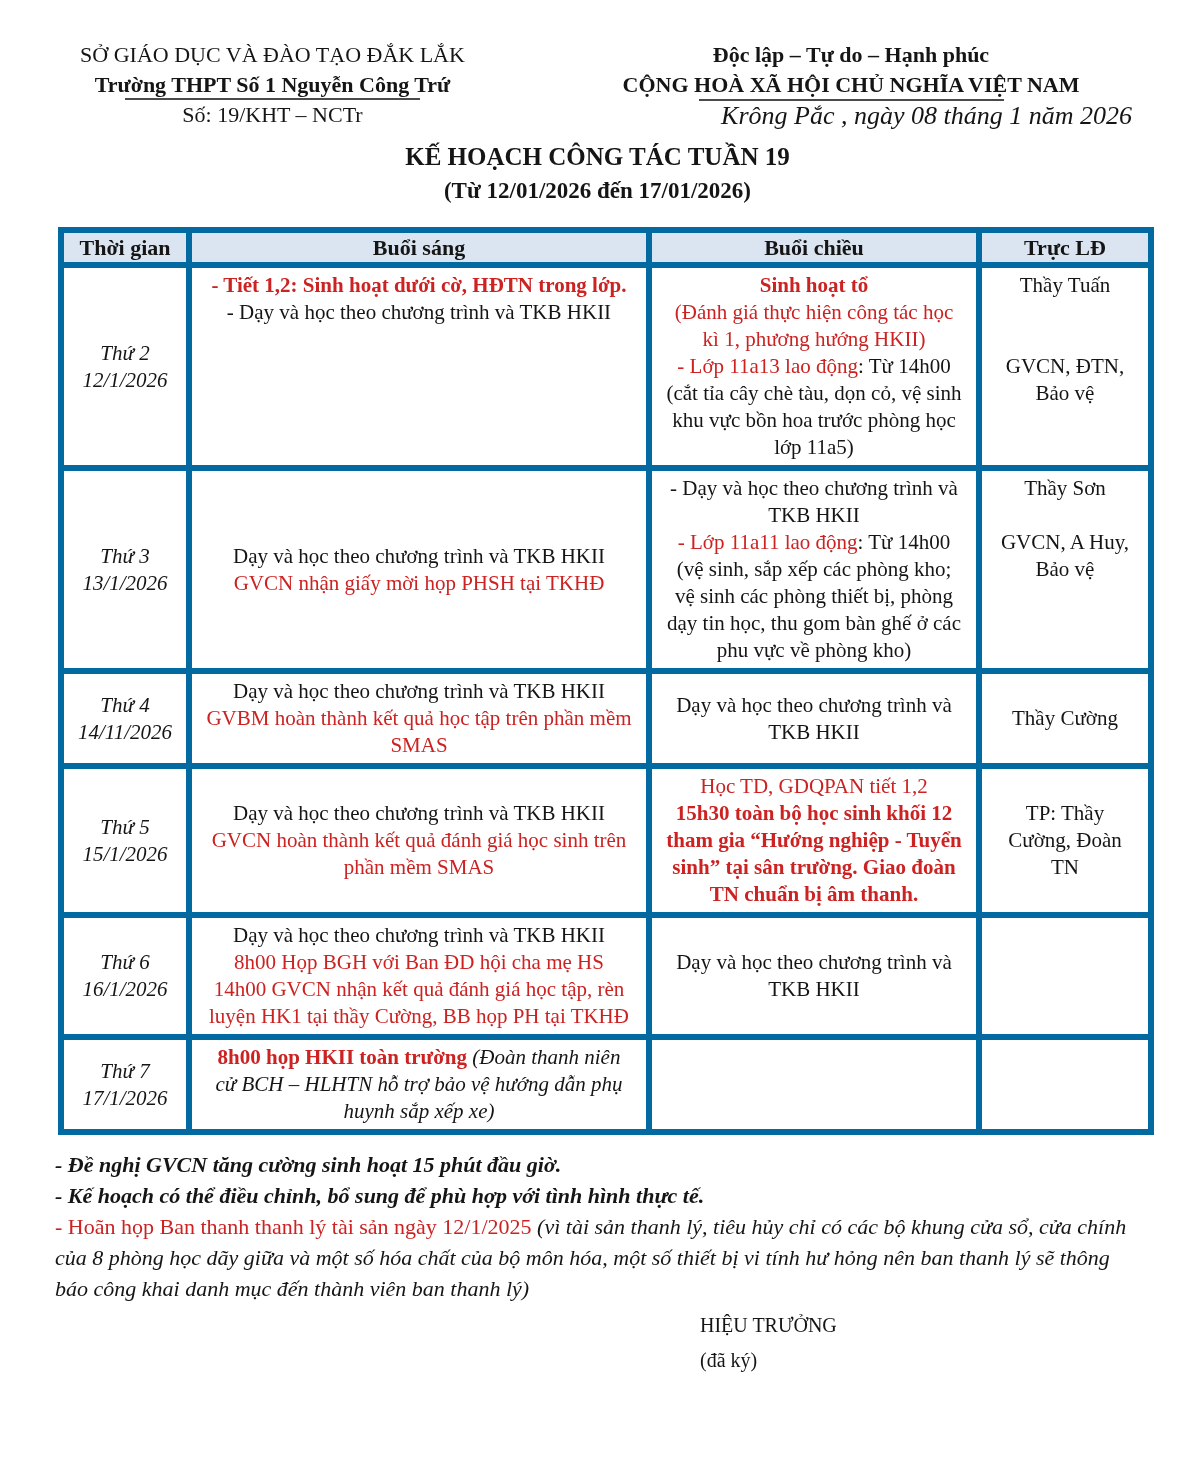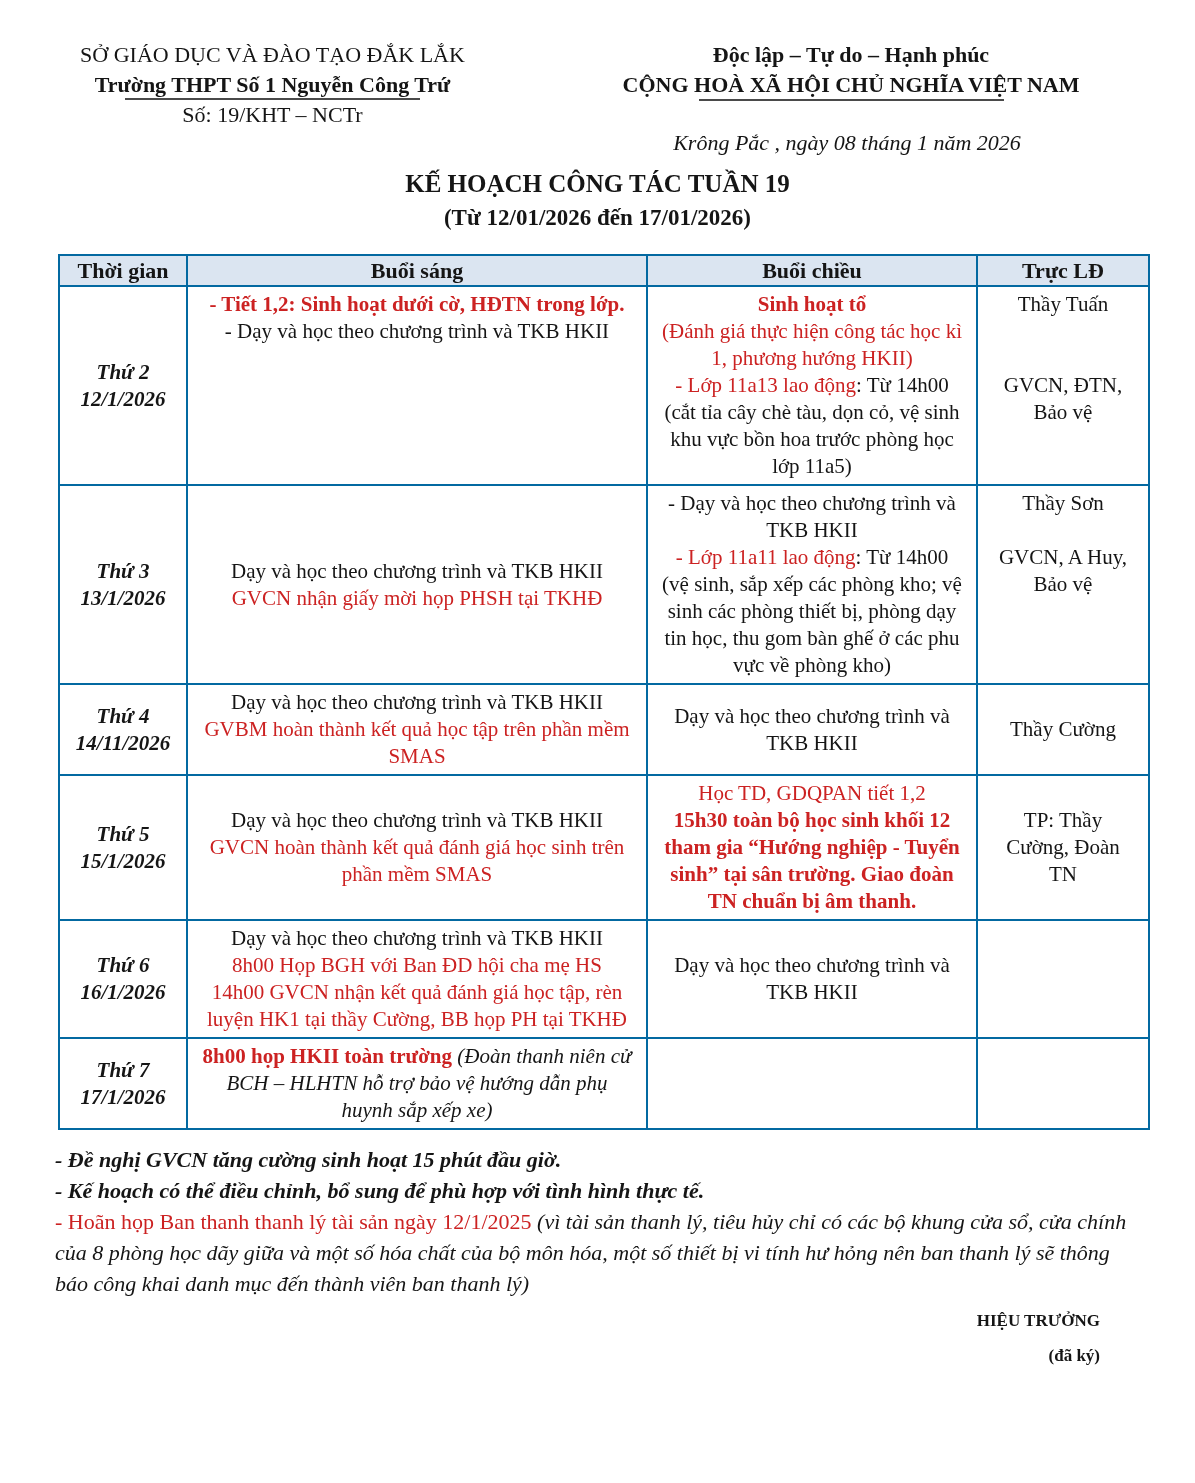--- a/index.html
+++ b/index.html
@@ -8,36 +8,36 @@
     padding:40px 55px 0 55px; margin:0 auto; overflow:hidden;
     font-family:"Liberation Serif","DejaVu Serif",serif; color:#151515;
   }
   .doc-header { display:flex; justify-content:space-between; align-items:flex-start; }
   .hdr-left  { width:435px; text-align:center; font-size:22px; line-height:30px; }
   .hdr-right { width:578px; text-align:center; font-size:22px; line-height:30px; }
   .b { font-weight:700; }
   .rule { height:0; border-top:2px solid #4a4a4a; margin:0 auto; }
   .rule-left  { width:295px; margin-top:-2px; }
   .rule-right { width:305px; margin-top:-1px; }
-  .dateline { font-style:italic; padding-right:8px; margin-top:27px; font-size:22px; }
+  .dateline { font-style:italic; text-align:right; padding-right:8px; font-size:26px; }
   .doc-title    { margin-top:8px; text-align:center; font-weight:700; font-size:25px; line-height:36px; }
   .doc-subtitle { text-align:center; font-weight:700; font-size:23px; line-height:32px; }
   table.schedule { border-collapse:collapse; table-layout:fixed; width:1090px; margin-top:20px; margin-left:3px; }
-  .schedule th, .schedule td { border:2px solid #0369a1; }
+  .schedule th, .schedule td { border:6px solid #0369a1; }
   .schedule th { background:var(--head-bg,#dbe5f1); font-size:22px; font-weight:700; padding:1px 2px; height:27px; }
   .schedule td { font-size:21px; line-height:27px; text-align:center; vertical-align:middle; padding:4px 13px; overflow:hidden; }
   .schedule td.vtop { vertical-align:top; }
-  .time-cell { font-style:italic;font-weight:bold; }
+  .time-cell { font-style:italic; }
   .red  { color:var(--red,#c42222); }
   .bold { font-weight:700; }
   .ital { font-style:italic; }
   .line { min-height:27px; }
   .notes { margin-top:14px; font-size:22px; line-height:31px; text-align:left; }
-  .signature { width:400px; margin-left:645px; margin-top:4px; text-align:right;
-               font-weight:700; font-size:17px; line-height:35px; }
+  .signature { width:400px; margin-left:645px; margin-top:4px; text-align:left;
+               font-weight:400; font-size:20px; line-height:35px; }
 </style>
 </head>
 <body>
 
 <div class="page">
 
   <div class="doc-header">
     <div class="hdr-left">
       <div>SỞ GIÁO DỤC VÀ ĐÀO TẠO ĐẮK LẮK</div>
       <div class="b">Trường THPT Số 1 Nguyễn Công Trứ</div>

